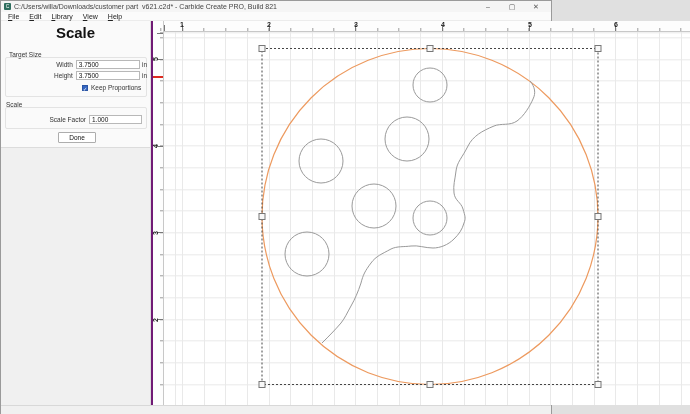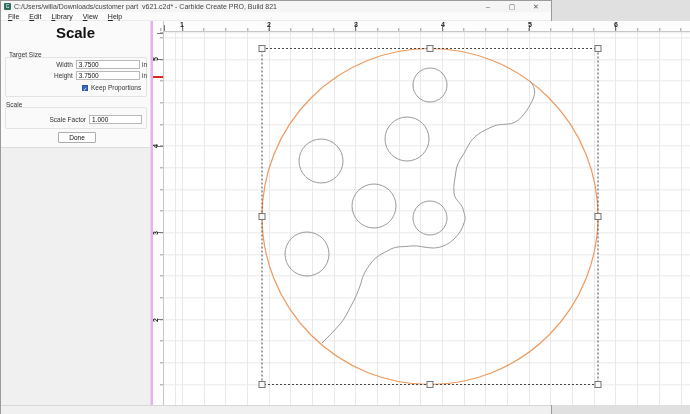--- a/index.html
+++ b/index.html
@@ -1,18 +1,18 @@
 <!DOCTYPE html>
 <html><head>
 <meta charset="utf-8">
 <style>
   * { margin:0; padding:0; box-sizing:border-box; }
   html,body { width:690px; height:414px; overflow:hidden; }
   body { font-family:"Liberation Sans", sans-serif; background:#e0e0e0; }
-  .window { position:relative; width:552px; height:414px; background:#f0abfc; border:1px solid #9a9a9a; }
+  .window { position:relative; width:552px; height:414px; background:#701a75; border:1px solid #9a9a9a; }
 
   
   .titlebar { position:absolute; left:0; top:0; width:100%; height:11px; background:#f5f5f5; display:flex; align-items:center; padding:0 3px; }
   .app-icon { width:7px; height:7px; background:#2e6e5e; color:#fff; font-size:5px; line-height:7px; text-align:center; border-radius:1px; margin-right:3px; flex:0 0 auto; }
   .title-text { font-size:7px; color:#444; white-space:nowrap; overflow:hidden; flex:1; }
   .win-controls { display:flex; gap:0; flex:0 0 auto; }
   .win-btn { width:24px; height:10px; font-size:7px; color:#555; text-align:center; line-height:10px; }
 
   
   .menubar { position:absolute; left:0; top:11px; width:100%; height:9px; background:#fbfbfb; display:flex; align-items:center; padding-left:2px; border-bottom:1px solid #ececec; }

